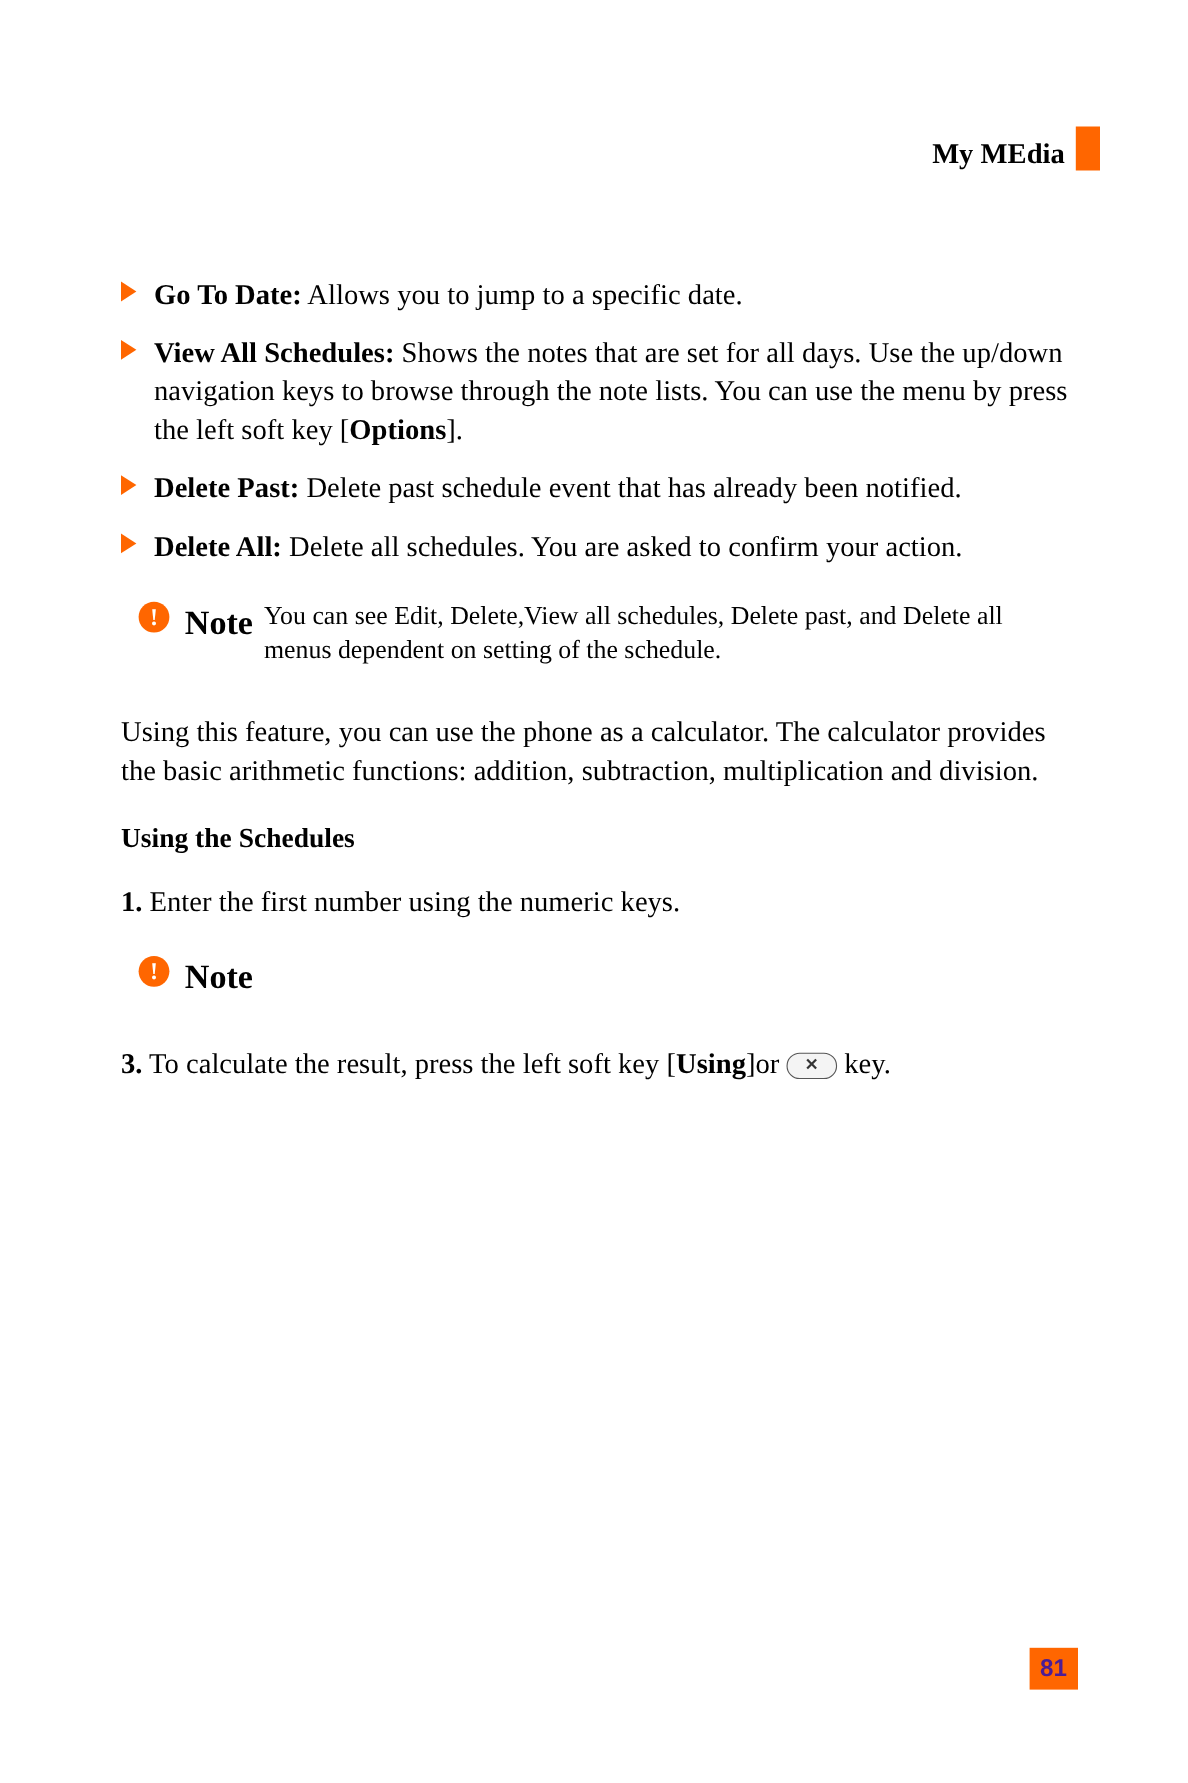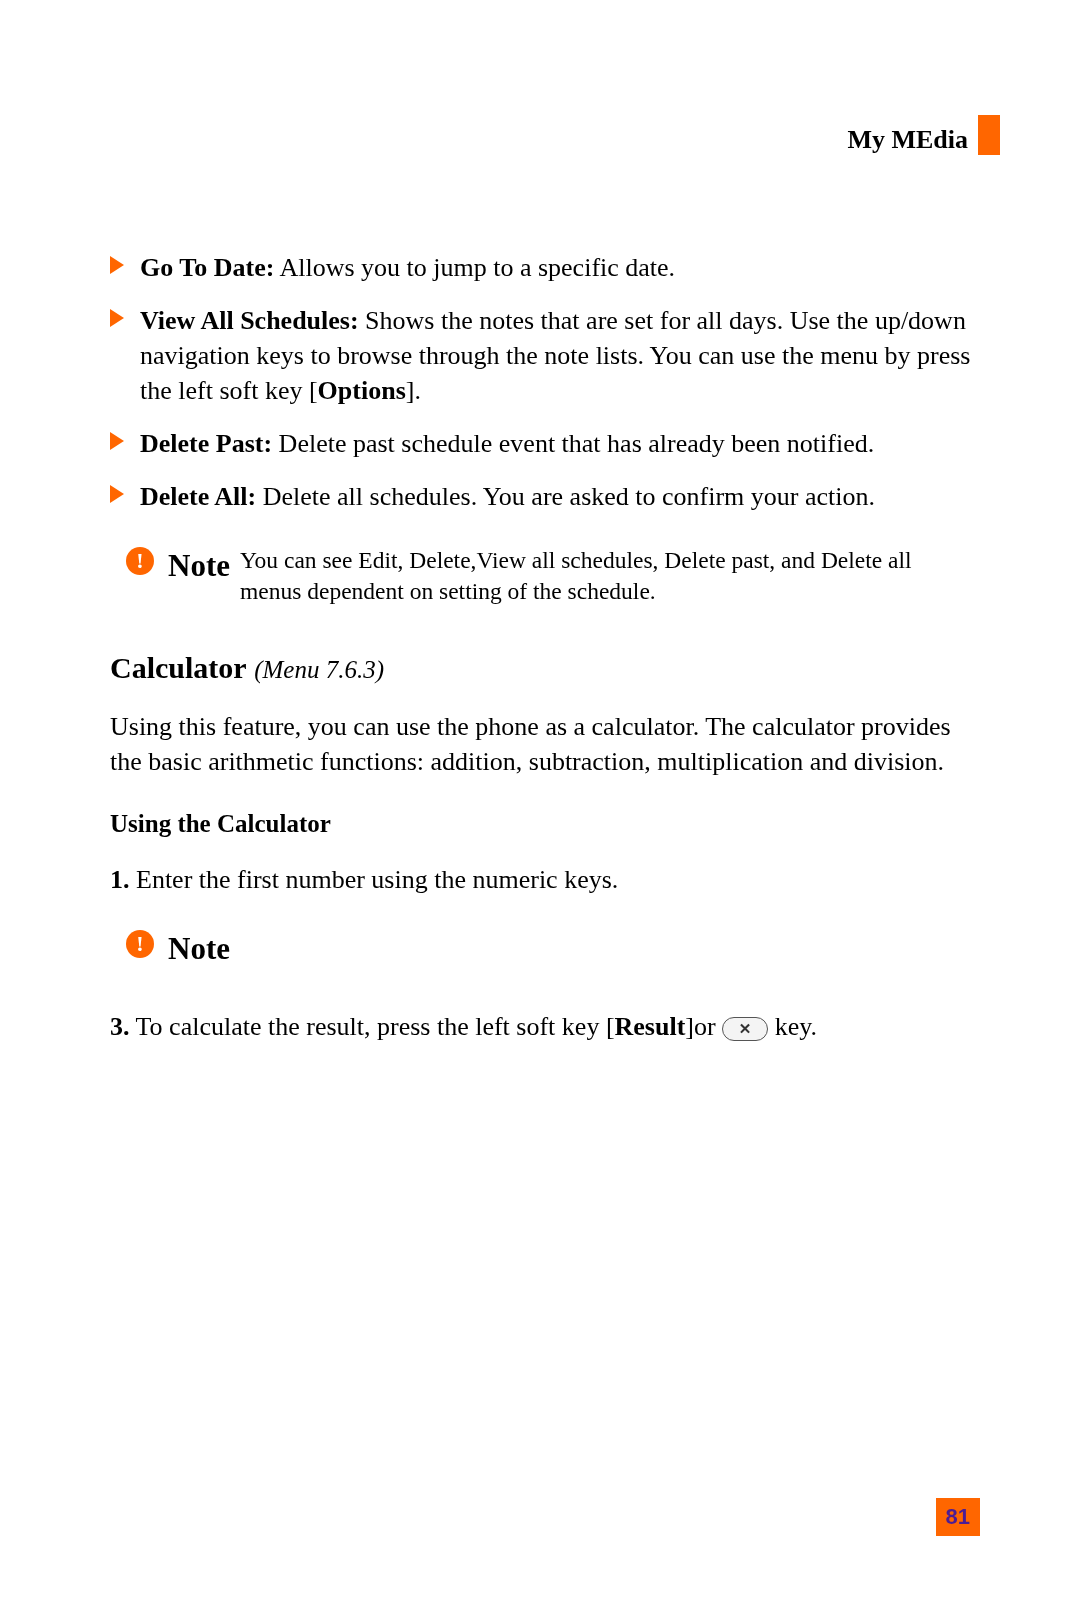--- a/index.html
+++ b/index.html
@@ -169,40 +169,36 @@
       <span class="arrow-icon"></span>
       <span class="bold">Delete All:</span><span> Delete all schedules. You are asked to confirm your action.</span>
     </div>
 
     <div class="note-box">
       <span class="note-icon">!</span>
       <span class="note-label">Note</span>
       <span class="note-text">You can see Edit, Delete,View all schedules, Delete past, and Delete all menus dependent on setting of the schedule.</span>
     </div>
 
-    <div class="section-h">
-      <span class="bold">Calculator</span>
-      <span class="menu-ref">(Menu 7.6.3)</span>
-    </div>
 
     <div class="para">Using this feature, you can use the phone as a calculator. The calculator provides the basic arithmetic functions: addition, subtraction, multiplication and division.</div>
 
-    <div class="sub-h">Using the Calculator</div>
+    <div class="sub-h">Using the Schedules</div>
 
     <div class="step">
       <span class="bold">1.</span><span> Enter the first number using the numeric keys.</span>
     </div>
 
 
     <div class="note-box">
       <span class="note-icon">!</span>
       <span class="note-label">Note</span>
     </div>
 
     <div class="step">
-      <span class="bold">3.</span><span> To calculate the result, press the left soft key [</span><span class="bold">Result</span><span>]or </span><span class="key-icon">✕</span><span> key.</span>
+      <span class="bold">3.</span><span> To calculate the result, press the left soft key [</span><span class="bold">Using</span><span>]or </span><span class="key-icon">✕</span><span> key.</span>
     </div>
 
   </div>
 
   <div class="page-num">81</div>
 
 </div>
 
 </body></html>

